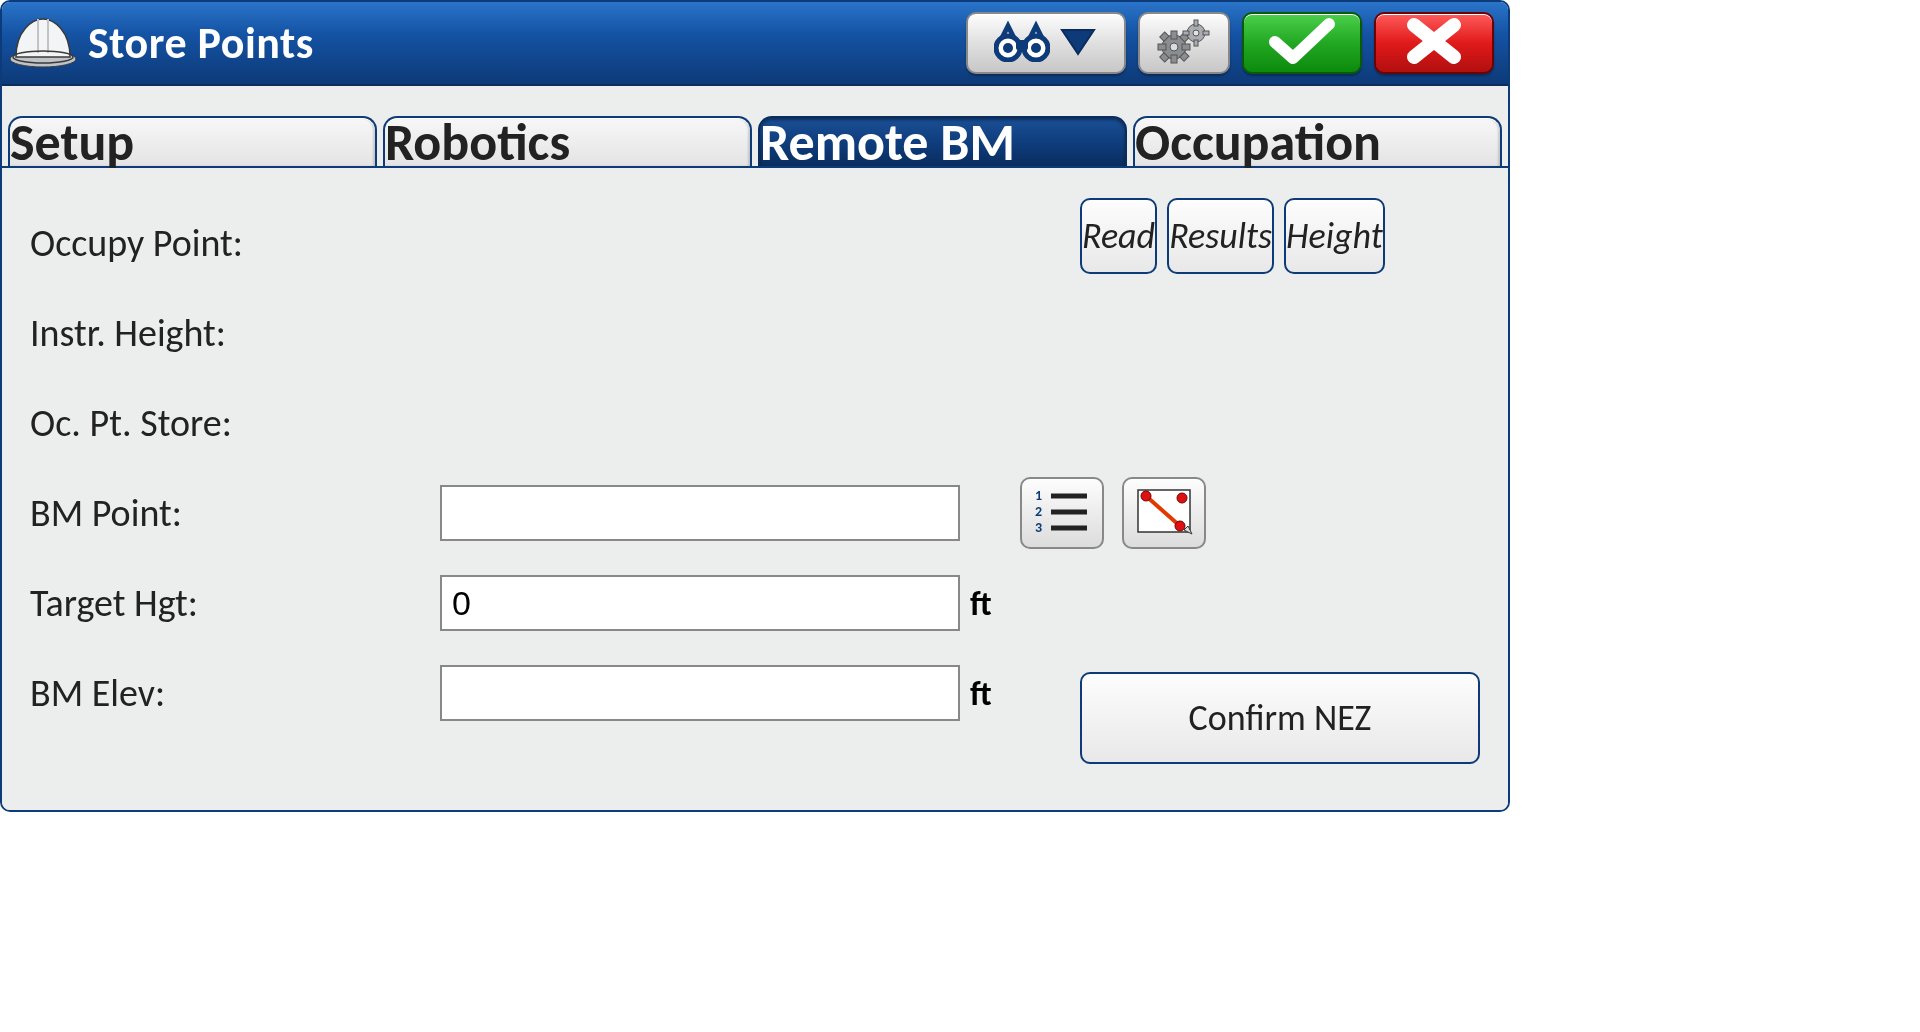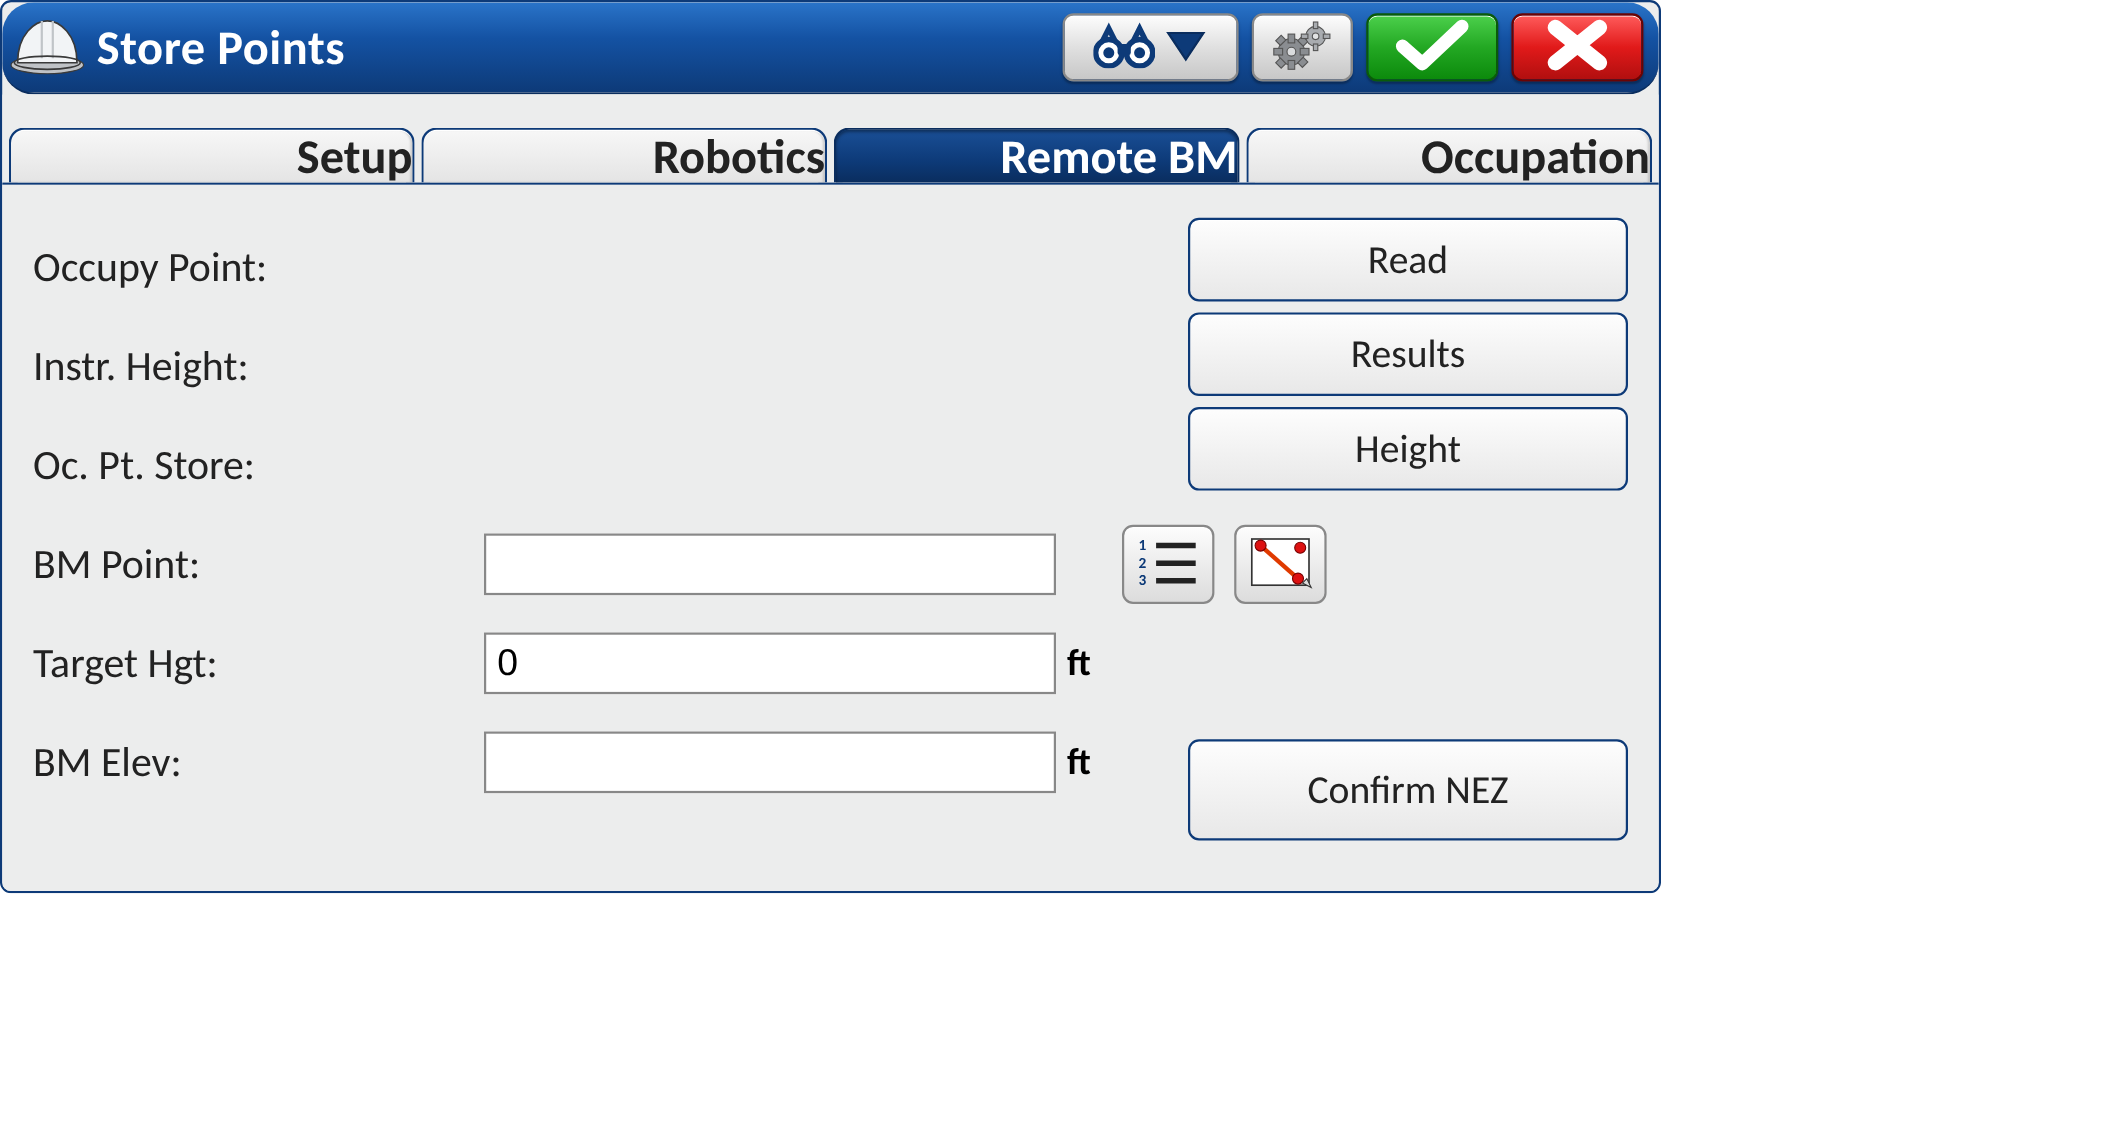--- a/index.html
+++ b/index.html
@@ -22,21 +22,20 @@
   }
   
   .titlebar {
     height: 84px;
     background: linear-gradient(to bottom, #2a74c9 0%, #1452a3 40%, #0d3a78 100%);
     border-bottom: 2px solid #0a2d5e;
     display: flex;
     align-items: center;
     padding: 0 14px 0 6px;
     gap: 10px;
-    border-radius: 29px;
   }
   .title-left { display: flex; align-items: center; gap: 10px; }
   .title-text {
     color: #fff;
     font-size: 44px;
     font-weight: 700;
     letter-spacing: 0.5px;
   }
   .title-right { margin-left: auto; display: flex; gap: 12px; align-items: center; }
   .tb-btn {
@@ -66,22 +65,22 @@
     padding: 6px 6px 0 6px;
     gap: 6px;
     border-bottom: 2px solid #0d3a78;
   }
   .tab {
     flex: 1;
     background: linear-gradient(to bottom, #f7f7f7 0%, #e4e4e4 100%);
     border: 2px solid #0d3a78;
     border-bottom: none;
     border-radius: 14px 14px 0 0;
-    display: flex; align-items: center; justify-content: flex-end;
-    font-size: 44px; font-weight: 700; color: #222;
+    display: flex; align-items: center; justify-content: flex-start;
+    font-size: 52px; font-weight: 700; color: #222;
     box-shadow: inset 0 1px 0 #fff, inset -2px 0 2px rgba(0,0,0,0.15);
     cursor: pointer;
     position: relative;
     margin-top: 24px;
   }
   .tab.active {
     background: linear-gradient(to bottom, #1a4f96 0%, #0d3a78 60%, #0a2d5e 100%);
     color: #fff;
     border-color: #0a2d5e;
     box-shadow: inset 0 2px 3px rgba(0,0,0,0.4);
@@ -101,21 +100,21 @@
     gap: 10px;
   }
   .lbl {
     font-size: 38px;
     color: #222;
   }
   .sidecol {
     position: absolute;
     right: 28px; top: 30px;
     width: 400px;
-    display: flex; flex-direction: column; gap: 10px;
+    display: flex; flex-direction: row; gap: 10px; font-style: italic;
   }
   .gbtn {
     height: 76px;
     border: 2.5px solid #0d3a78;
     border-radius: 10px;
     background: linear-gradient(to bottom, #fdfdfd 0%, #e8e8e8 100%);
     font-size: 36px; color: #222;
     display: flex; align-items: center; justify-content: center;
     box-shadow: inset 0 1px 0 #fff;
     cursor: pointer;

